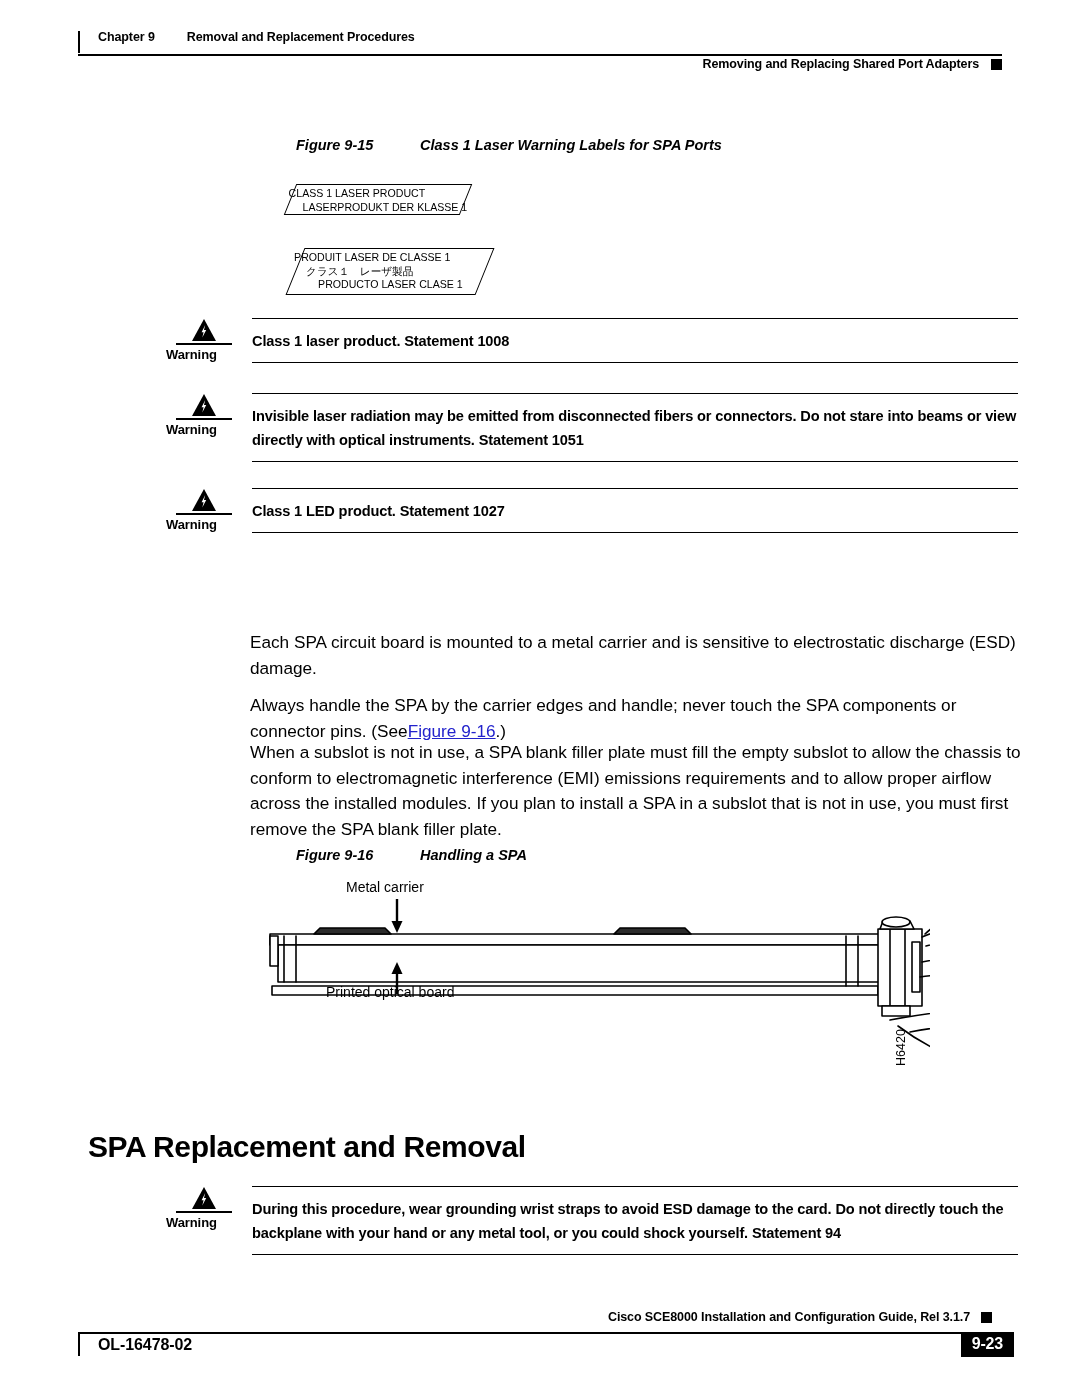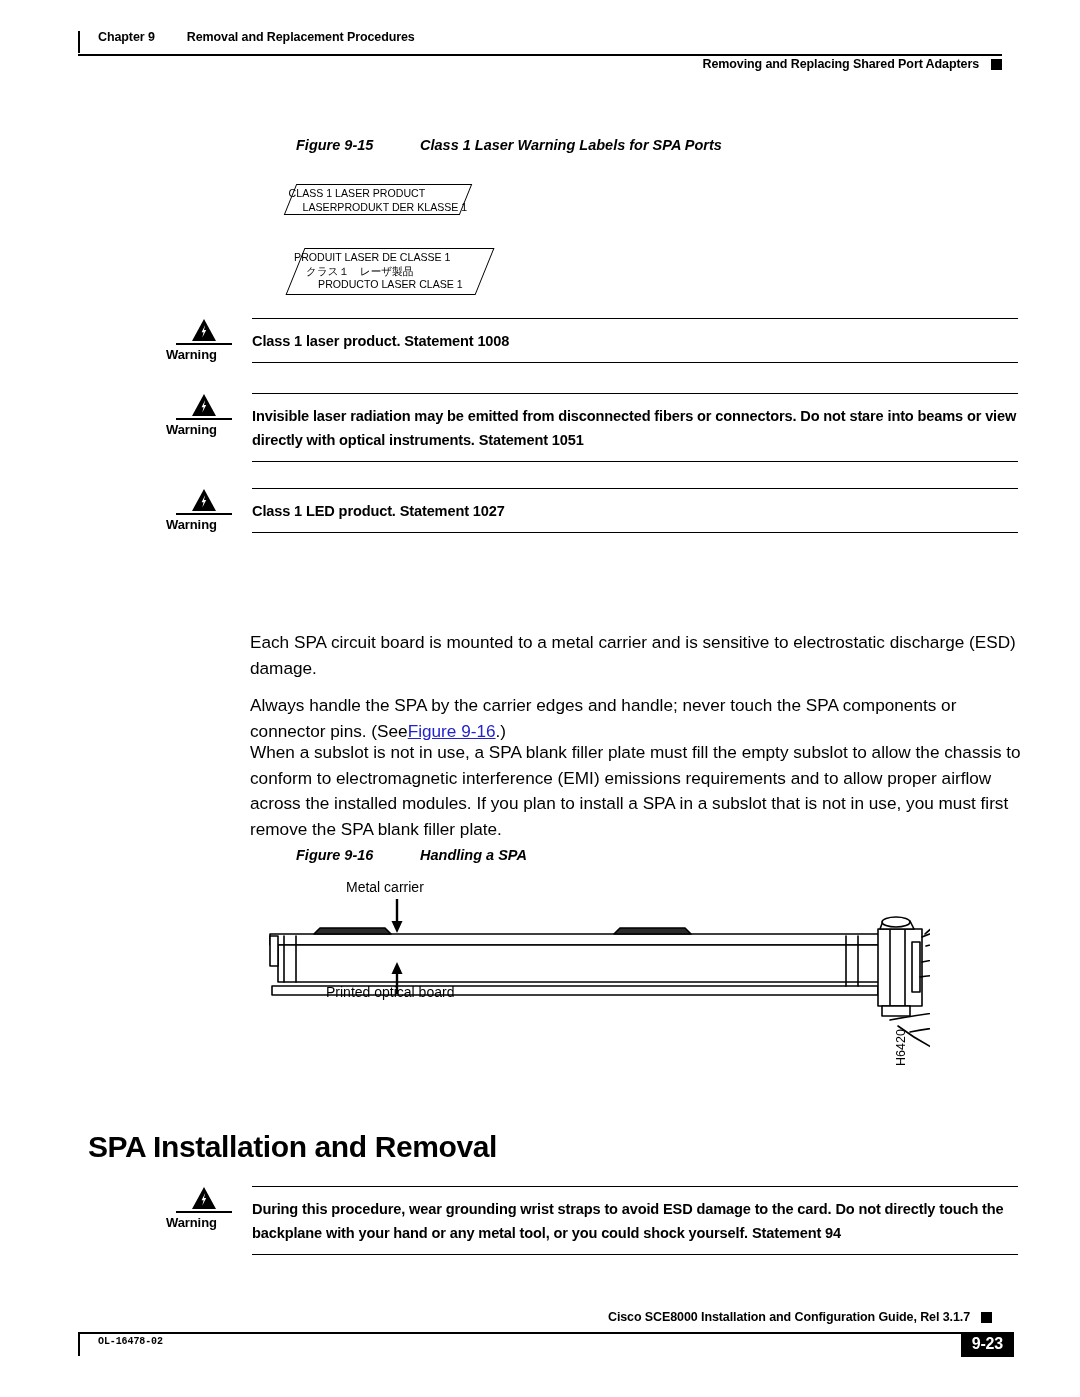--- a/index.html
+++ b/index.html
@@ -239,23 +239,23 @@
     left: 0px;
     top: 24px;
     width: 2px;
     height: 22px;
     background: #000;
   }
   .ftr-doc {
     position: absolute;
     left: 20px;
     top: 26px;
-    font-family: Liberation Mono, monospace;
-    font-weight: bold;
-    font-size: 10px;
+    font-family: Liberation Sans, sans-serif;
+    font-weight: bold;
+    font-size: 16px;
     letter-spacing: -0.1px;
   }
   .ftr-pageno {
     position: absolute;
     right: -12px;
     top: 22px;
     background: #000;
     color: #fff;
     font-family: "Liberation Sans", sans-serif;
     font-weight: bold;
@@ -414,21 +414,21 @@
     <svg style="position:absolute; left:140px; top:88px;" width="14" height="34" viewBox="0 0 14 34">
       <polygon points="7,0 1.5,12 12.5,12" fill="#000"></polygon>
       <line x1="7" y1="10" x2="7" y2="32" stroke="#000" stroke-width="2.4"></line>
     </svg>
     <div class="fig-art-label" style="left:76px; top:110px;">Printed optical board</div>
 
     
     <div class="fig-id" style="left:644px; top:192px;">H6420</div>
   </div>
 
-  <div class="h1" style="top:1130px;">SPA Installation and Removal</div>
+  <div class="h1" style="top:1130px;">SPA Replacement and Removal</div>
 
   <div class="warn" style="top:1186px;">
     <div class="warn-icon-col">
       <svg class="warn-tri" viewBox="0 0 26 24">
         <polygon points="13,1 25,23 1,23" fill="#000"></polygon>
         <polygon points="14.2,7 10.6,14.2 12.6,14.2 11.3,19.6 15.2,12.1 13,12.1" fill="#fff"></polygon>
       </svg>
       <div class="warn-icon-rule"></div>
       <div class="warn-word">Warning</div>
     </div>

